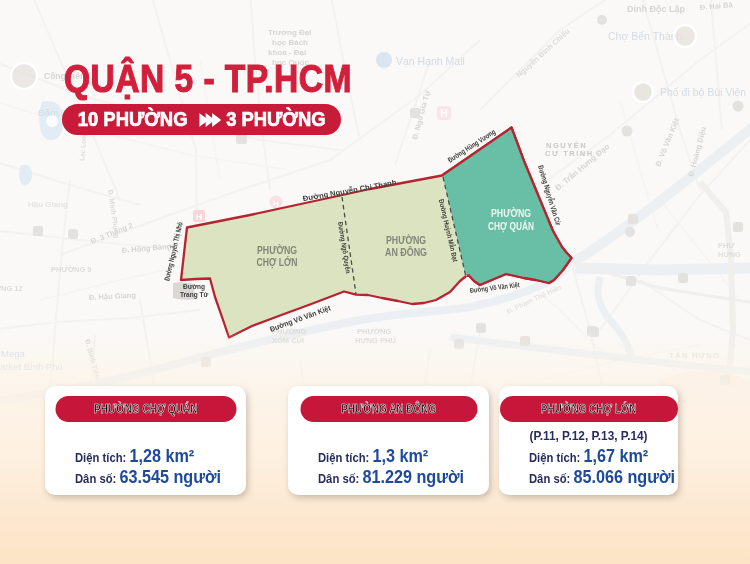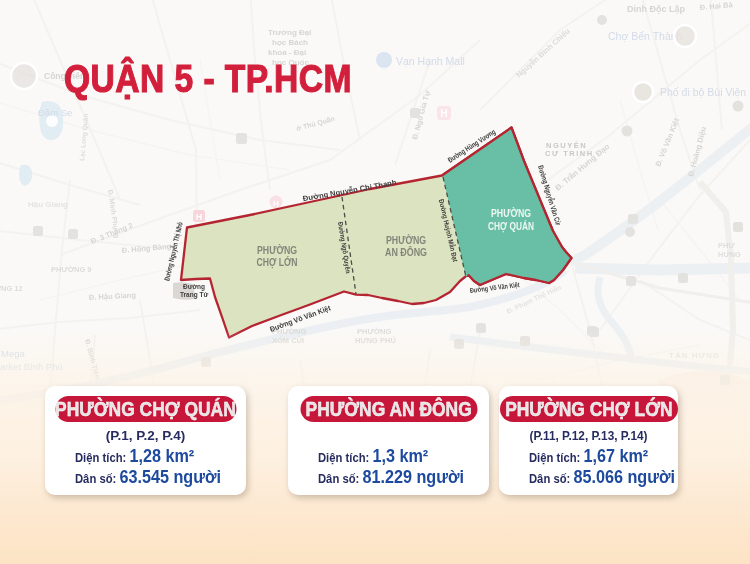--- a/index.html
+++ b/index.html
@@ -2,21 +2,21 @@
 <html><head>
 <meta charset="utf-8">
 <style>
 html,body{margin:0;padding:0;}
 .stage{position:relative;width:750px;height:564px;overflow:hidden;background:#f7f5f2;font-family:"Liberation Sans",sans-serif;}
 .abs{position:absolute;}
 .title{left:64px;top:57px;font-size:39px;font-weight:bold;color:#d2203c;letter-spacing:0.5px;white-space:nowrap;transform:scaleX(0.862);transform-origin:0 0;-webkit-text-stroke:1.1px #d2203c;}
 .badge{left:62px;top:104px;width:279px;height:31px;background:#c81a39;border-radius:15.5px;color:#fff;display:flex;align-items:center;justify-content:center;font-weight:bold;font-size:20px;white-space:nowrap;-webkit-text-stroke:0.7px #fff;}
 .bin{display:flex;align-items:center;transform:scaleX(0.92);}
 .card{top:386px;height:109px;background:#fff;border-radius:10px;box-shadow:2px 3px 6px rgba(120,100,80,0.35);}
-.pill{position:absolute;top:10px;left:50%;transform:translateX(-50%);height:25.5px;border-radius:13px;background:#c6173a;color:#e5e5e5;font-weight:bold;font-size:21px;display:flex;align-items:center;justify-content:center;white-space:nowrap;}
+.pill{position:absolute;top:10px;left:50%;transform:translateX(-50%);height:25.5px;border-radius:13px;background:#c6173a;color:#000000;font-weight:bold;font-size:12px;display:flex;align-items:center;justify-content:center;white-space:nowrap;}
 .pill span{transform:scaleX(0.83);-webkit-text-stroke:0.5px #fff;}
 .prow{position:absolute;top:42px;left:0;right:0;text-align:center;font-weight:bold;font-size:13.5px;color:#272c60;}
 .drow{position:absolute;left:30px;white-space:nowrap;font-weight:bold;color:#272c60;font-size:12.5px;transform:scaleX(0.9);transform-origin:0 50%;}
 .drow b{font-size:18px;color:#1e4a9e;font-weight:bold;}
 .grad{left:0;top:330px;width:750px;height:234px;background:linear-gradient(to bottom,rgba(253,243,230,0) 0%,rgba(253,243,230,0.55) 18%,rgba(253,242,228,0.96) 38%,#fdf0e0 55%,#fde9d2 75%,#fce3c4 100%);}
 </style>
 </head>
 <body>
 <div class="stage">
 
@@ -200,28 +200,36 @@
 <text x="194" y="289" font-size="6.5">Đường</text>
 <text x="194" y="297" font-size="6.5">Trang Tử</text>
 </g>
 </g>
 </svg>
 
 <div class="abs grad"></div>
 
 <div class="abs title">QUẬN 5 - TP.HCM</div>
 
+<div class="abs badge">
+      <div class="bin">
+        <span>10 PHƯỜNG</span>
+        <svg width="24" height="14" viewBox="0 0 24 14" style="margin:0 5px 0 13px">
+          <path d="M0 0 L10 7 L0 14 Z M7 0 L17 7 L7 14 Z M14 0 L24 7 L14 14 Z" fill="#fff"></path>
+        </svg>
+        <span>3 PHƯỜNG</span>
+      </div>
+    </div>
 
 <div class="abs card" style="left:45px;width:201px;">
 
   <div class="pill" style="width:181px;">
         <span>PHƯỜNG CHỢ QUÁN</span>
       </div>
 
-  <div class="prow">(P.1, P.2, P.4)</div>
 
   <div class="drow" style="top:60px;">Diện tích: <b>1,28 km²</b></div>
 
   <div class="drow" style="top:81px;">Dân số: <b>63.545 người</b></div>
 </div>
 
 <div class="abs card" style="left:288px;width:201px;">
 
   <div class="pill" style="width:177px;">
         <span>PHƯỜNG AN ĐÔNG</span>

